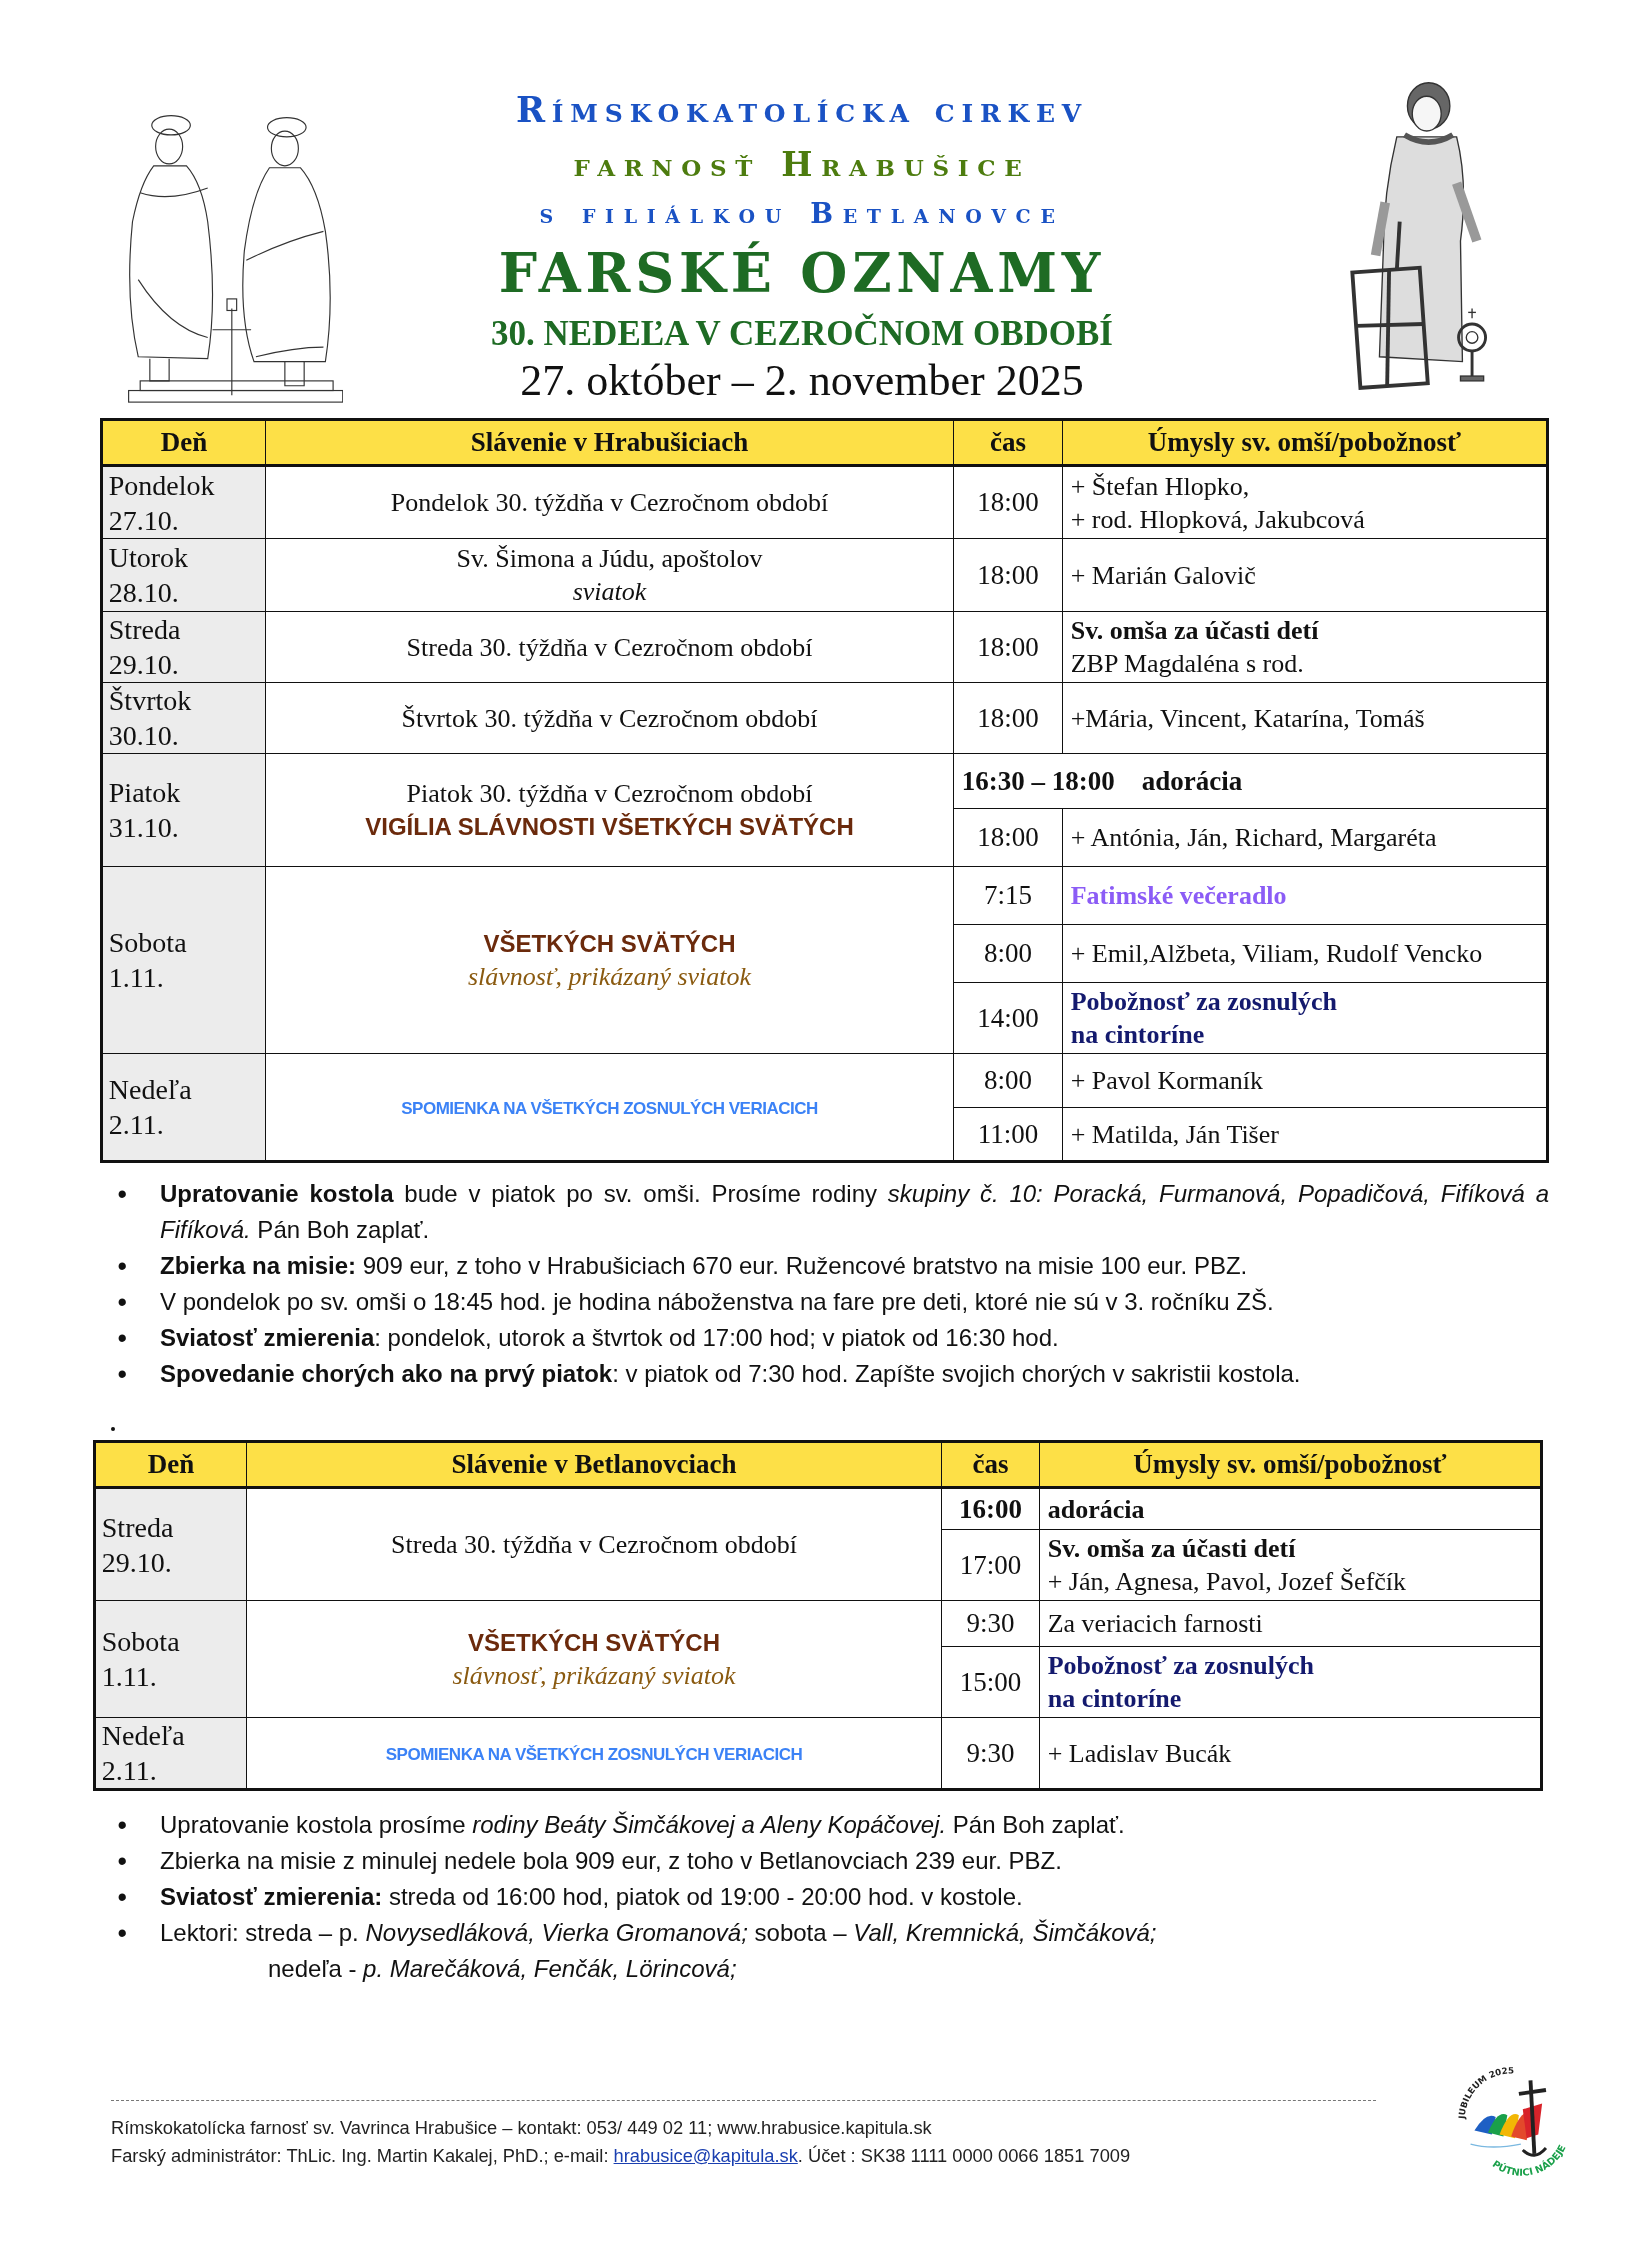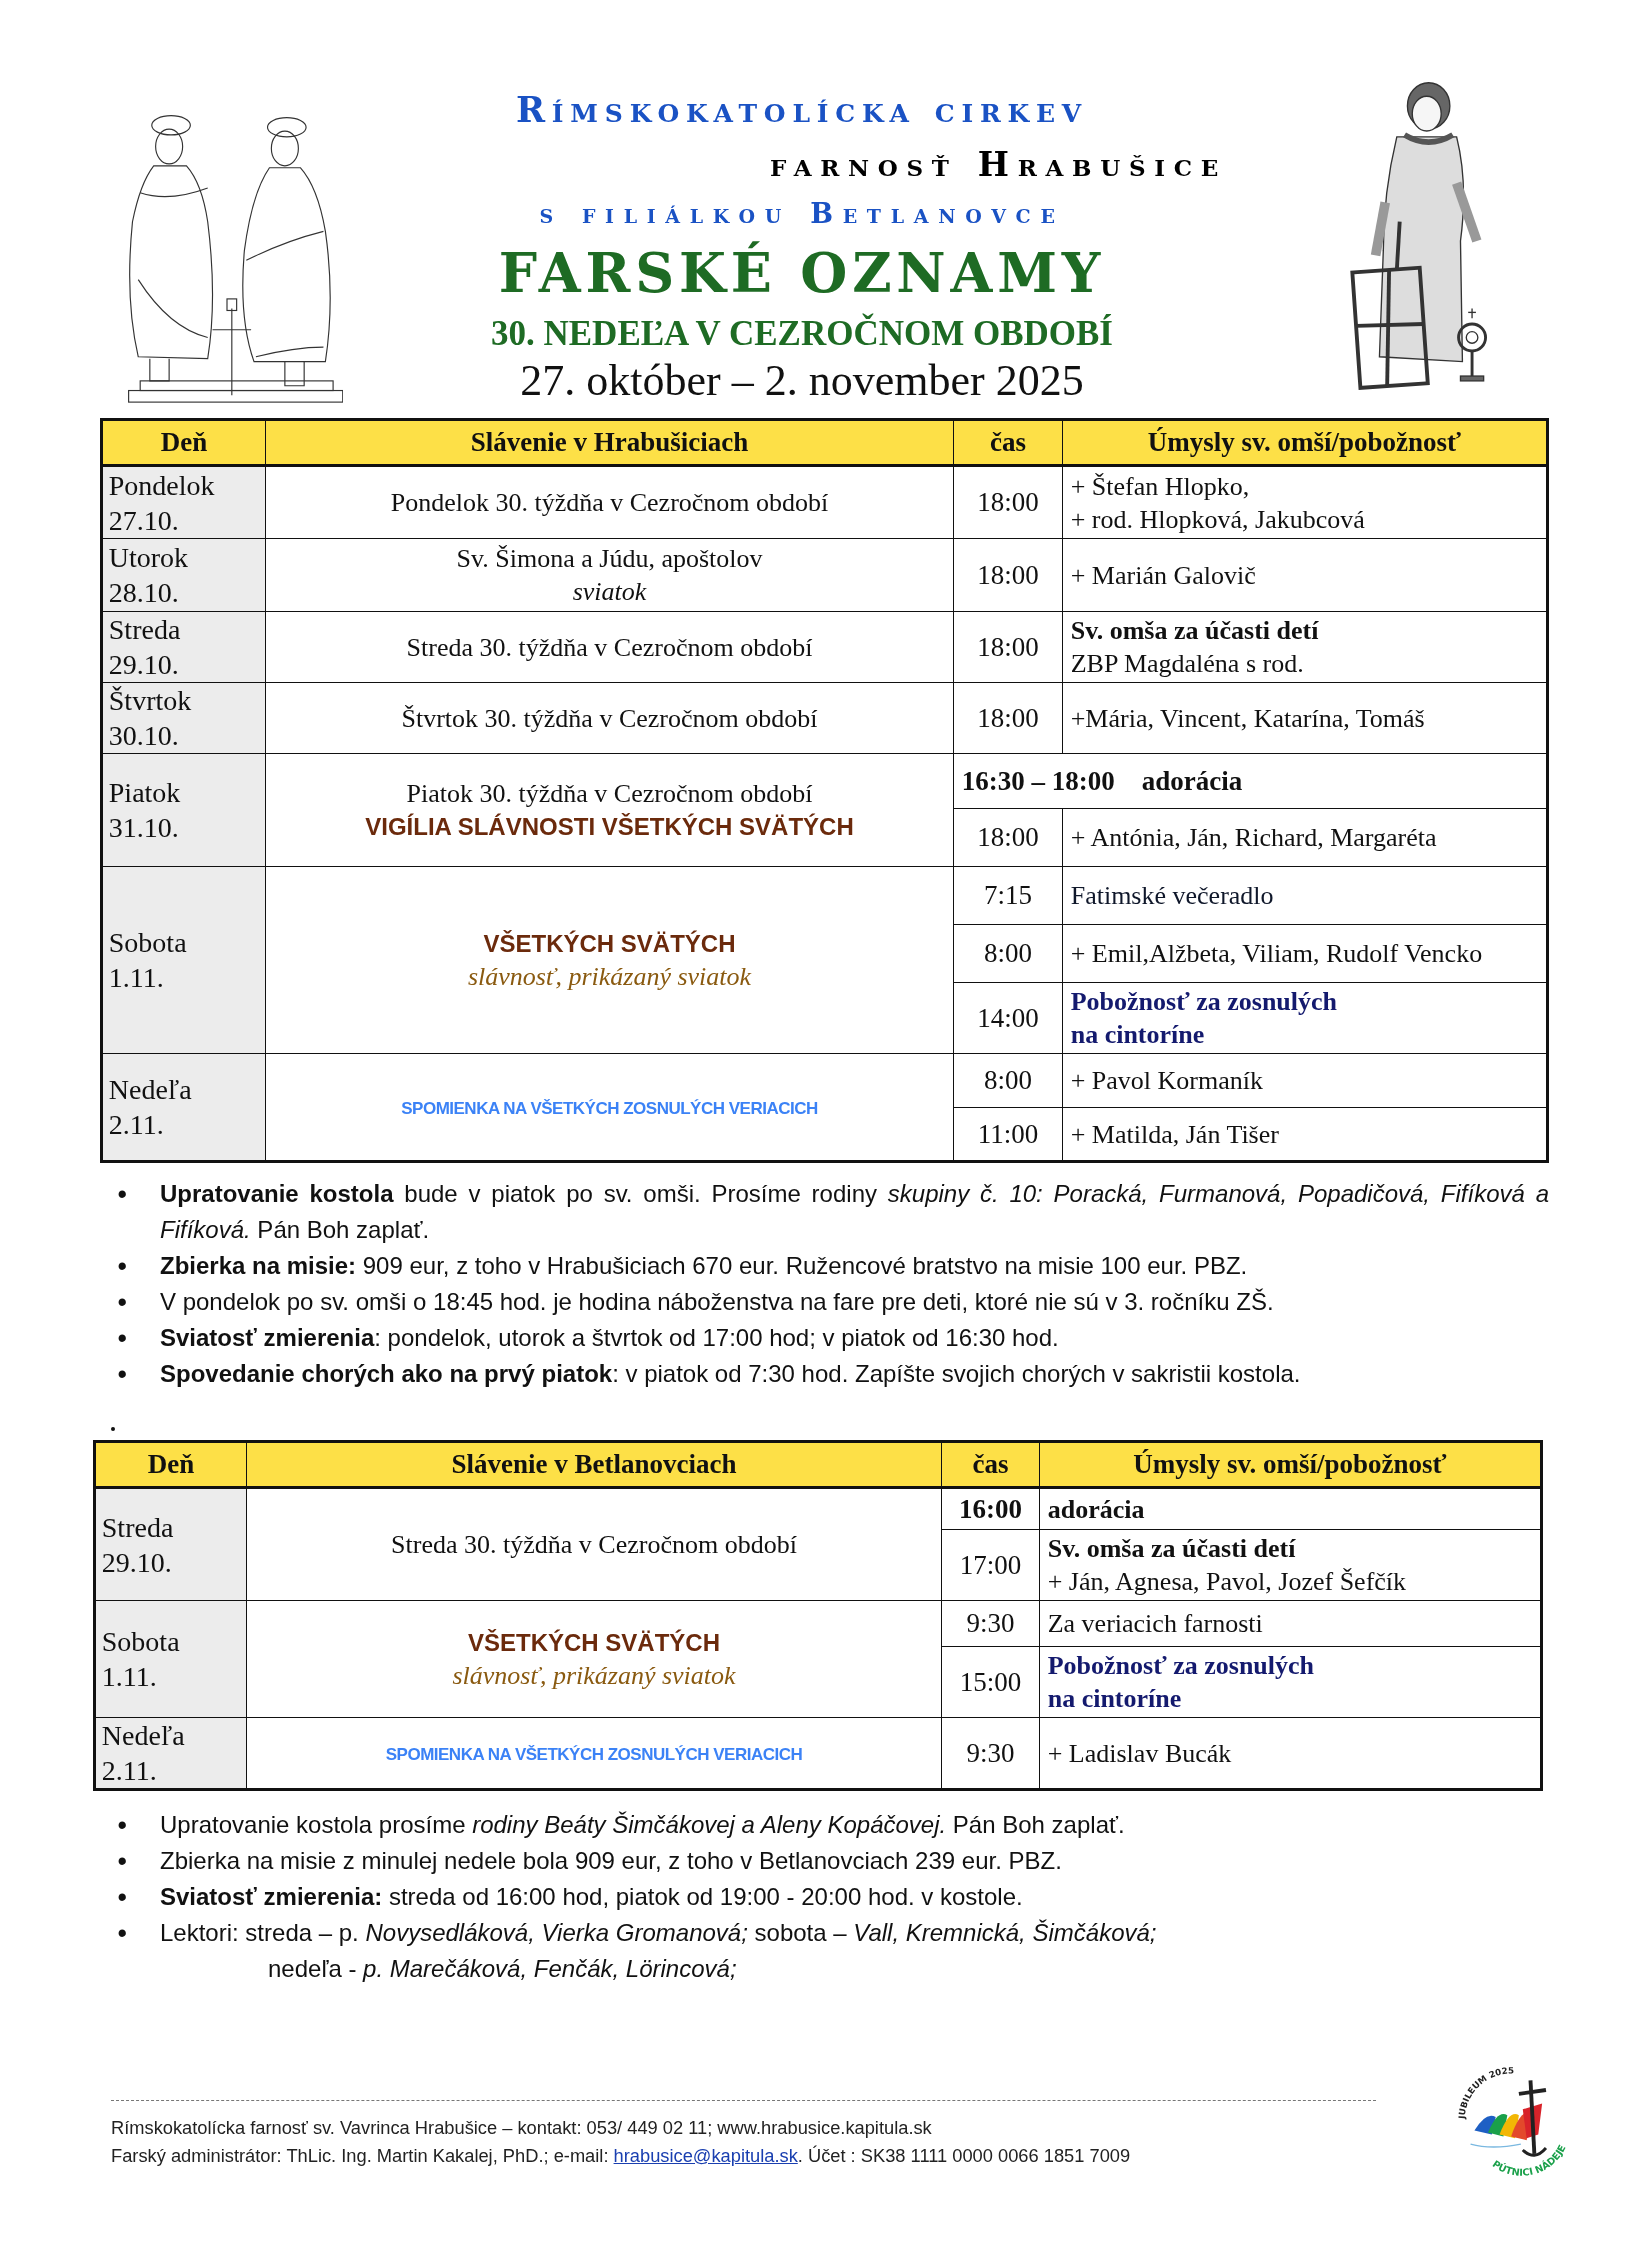--- a/index.html
+++ b/index.html
@@ -2,21 +2,21 @@
 <html><head>
   <meta charset="utf-8">
   <style>
     * { box-sizing: border-box; margin: 0; padding: 0; }
     html, body { width: 1641px; height: 2259px; background: #ffffff; }
     body { position: relative; font-family: "Liberation Sans", "DejaVu Sans", sans-serif; color: #111; overflow: hidden; }
 
     
     .hdr-line { position: absolute; left: 0; width: 1641px; text-align: center; }
     .hdr-1 { top: 89px; left: 377px; width: 850px; font-family: "DejaVu Serif", serif; font-weight: bold; color: #1a52c4; font-size: 35px; letter-spacing: 6.8px; font-variant: small-caps; }
-    .hdr-2 { top: 145px; left: 377px; width: 850px; font-family: "DejaVu Serif", serif; font-weight: bold; color: #000000; font-size: 33px; letter-spacing: 8.7px; font-variant: small-caps; text-align: right; }
+    .hdr-2 { top: 145px; left: 377px; width: 850px; font-family: "DejaVu Serif", serif; font-weight: bold; color: #4d7c0f; font-size: 33px; letter-spacing: 8.7px; font-variant: small-caps; }
     .hdr-3 { top: 198px; left: 377px; width: 850px; font-family: "DejaVu Serif", serif; font-weight: bold; color: #1a52c4; font-size: 27px; letter-spacing: 9.7px; font-variant: small-caps; }
     .hdr-4 { top: 241px; left: 377px; width: 850px; font-family: "DejaVu Serif", serif; font-weight: bold; color: #1e6b24; font-size: 54px; letter-spacing: 4.8px; }
     .hdr-5 { top: 314px; left: 377px; width: 850px; font-family: "Liberation Serif", serif; font-weight: bold; color: #1e6b24; font-size: 35px; }
     .hdr-6 { top: 355px; left: 377px; width: 850px; font-family: "Liberation Serif", serif; color: #111; font-size: 44px; }
 
     .img-left { position: absolute; left: 111px; top: 106px; width: 232px; height: 299px; }
     .img-right { position: absolute; left: 1337px; top: 77px; width: 164px; height: 328px; }
 
     
     table.sched { position: absolute; border-collapse: collapse; font-family: "Liberation Serif", serif; }
@@ -25,21 +25,21 @@
     table.sched th { background: #fde047; font-size: 27px; font-weight: bold; height: 46px; border-bottom: 3.9px solid #111; }
     td.day { background: #ececec; font-weight: normal; font-size: 28px; line-height: 35px; padding-left: 5.8px; text-align: left; }
     td.cel { text-align: center; font-size: 26px; line-height: 33px; padding: 0 7.7px; }
     td.time { text-align: center; font-size: 27px; }
     td.int { text-align: left; font-size: 26px; line-height: 33px; padding-left: 7.7px; }
     .it { font-style: italic; }
     .bold { font-weight: bold; }
     .brown { color: #6b2a0c; font-weight: bold; font-family: "Liberation Sans", sans-serif; font-size: 24px; }
     .brown-it { color: #8a5a10; font-style: italic; }
     .navy { color: #3b82f6; font-weight: bold; font-family: "Liberation Sans", sans-serif; font-size: 17px; letter-spacing: -0.5px; }
-    .blue { color: #0f172a; font-weight: normal; }
+    .blue { color: #8b5cf6; font-weight: bold; }
     .navybold { color: #141a6e; font-weight: bold; margin-left: 16px; }
 
     
     ul.notes { position: absolute; list-style: none; font-family: "Liberation Sans", sans-serif; font-size: 24px; line-height: 36px; }
     ul.notes li { position: relative; padding-left: 54px; }
     ul.notes li::before { content: "\2022"; position: absolute; left: 11.6px; top: 0; font-size: 27px; }
     ul.notes li.cont { padding-left: 162px; }
     ul.notes li.cont::before { content: ""; }
     .justify { text-align: justify; }
 

